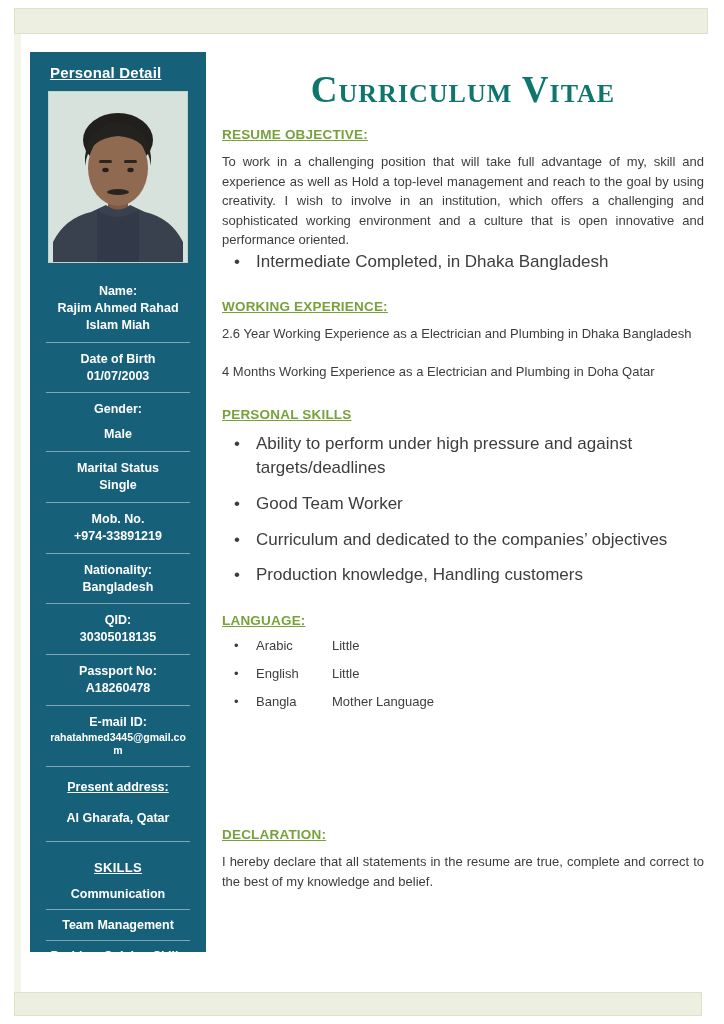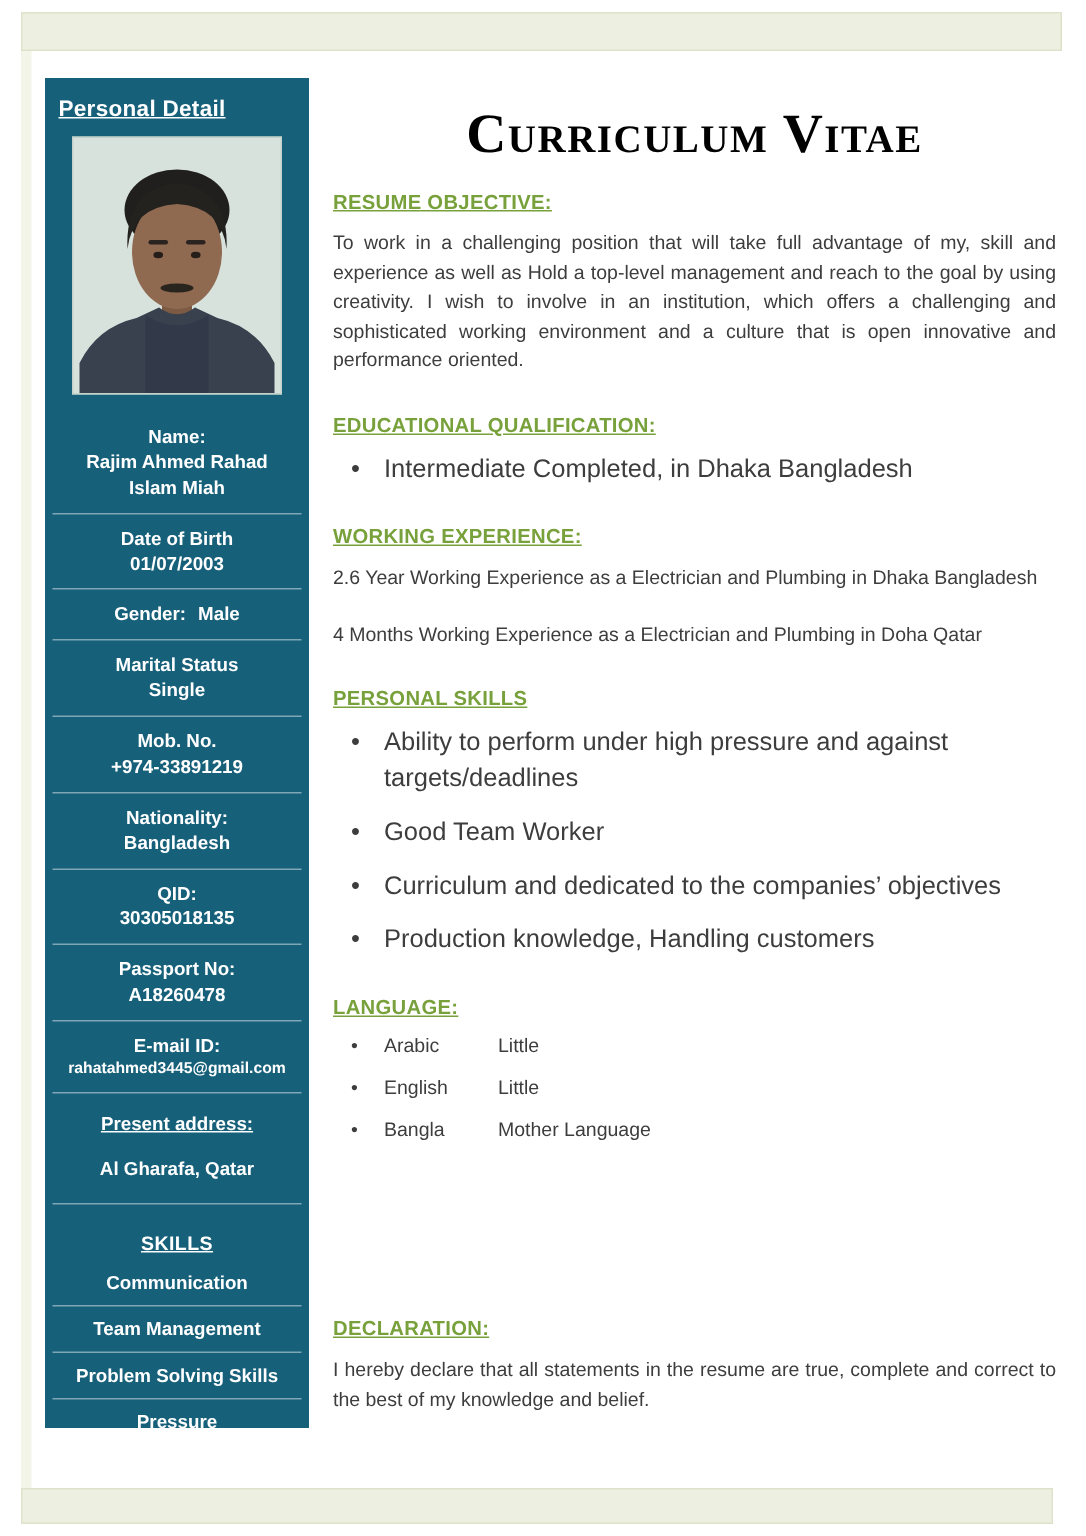--- a/index.html
+++ b/index.html
@@ -10,54 +10,54 @@
 
   
   .strip-top    { position:absolute; left:14px; top:8px;   width:694px; height:26px; background:#edf0e0; border:1px solid #dde3cb; box-sizing:border-box; }
   .strip-bottom { position:absolute; left:14px; top:992px; width:688px; height:24px; background:#edf0e0; border:1px solid #dde3cb; box-sizing:border-box; }
   .strip-left   { position:absolute; left:14px; top:34px;  width:7px;  height:958px; background:#f3f5e9; }
 
   
   .sidebar {
     position:absolute; left:30px; top:52px; width:176px; height:900px;
     background:#17607a; color:#ffffff; box-sizing:border-box;
-    padding:10px 5px 6px; text-align:center;
+    padding:10px 16px 6px; text-align:center;
   }
   .sidebar-title {
     font-size:15px; font-weight:bold; text-decoration:underline;
     text-align:left; margin:2px 0 10px 4px; letter-spacing:0.2px;
   }
   .photo {
     width:140px; height:172px; margin:0 auto 12px;
     background:#d8e2dc; border:1px solid #c3d2ca; box-sizing:border-box; overflow:hidden;
   }
   .photo svg { display:block; }
   .field {
     padding:8px 2px; border-bottom:1px solid rgba(255,255,255,0.45);
     font-size:12.5px; font-weight:bold; line-height:1.35;
   }
   .flabel, .fvalue { white-space:pre-line; }
-  .field.inline { display:flex; justify-content:center; gap:8px; }
+  .field.inline { display:flex; gap:8px;flex-direction:column; }
   .fvalue.email { font-size:10.5px; word-break:break-all; line-height:1.3; }
   .field.address { padding:12px 2px 14px; }
   .field.address .flabel { text-decoration:underline; }
   .field.address .fvalue { margin-top:14px;text-align:center; }
   .skills-title {
     margin:18px 0 4px; font-weight:bold; text-decoration:underline;
     font-size:13px; letter-spacing:0.3px;
   }
   .skill-item { padding:8px 2px; font-weight:bold; font-size:12.5px; }
   .skill-item + .skill-item { border-top:1px solid rgba(255,255,255,0.45); }
 
   
   .main { position:absolute; left:222px; top:58px; width:482px; }
   .cv-title {
     font-family:"Liberation Serif", serif; font-variant:small-caps;
     font-weight:bold; font-size:37px; letter-spacing:1px; text-align:center;
-    margin:10px 0 8px; color:#000000;
+    margin:10px 0 8px; color:#0f766e;
   }
   .heading {
     color:#78a13c; font-weight:bold; font-size:13.5px;
     text-decoration:underline; margin:26px 0 10px; letter-spacing:0.2px;
   }
   .heading.first { margin-top:16px; }
   .heading.declaration-gap { margin-top:118px; }
   .body-text {
     font-size:13px; color:#3d3d3d; text-align:justify; line-height:1.5; margin:0;
   }
@@ -160,21 +160,20 @@
 
   </aside>
 
   <main class="main">
 
     <h1 class="cv-title">Curriculum Vitae</h1>
 
     <div class="heading first">RESUME OBJECTIVE:</div>
     <p class="body-text">To work in a challenging position that will take full advantage of my, skill and experience as well as Hold a top-level management and reach to the goal by using creativity. I wish to involve in an institution, which offers a challenging and sophisticated working environment and a culture that is open innovative and performance oriented.</p>
 
-    <div class="heading">EDUCATIONAL QUALIFICATION:</div>
     <div class="bullet">
         <span>Intermediate Completed, in Dhaka Bangladesh</span>
       </div>
 
     <div class="heading">WORKING EXPERIENCE:</div>
     <p class="body-text para">2.6 Year Working Experience as a Electrician and Plumbing in Dhaka Bangladesh</p>
     <p class="body-text para">4 Months Working Experience as a Electrician and Plumbing in Doha Qatar</p>
 
     <div class="heading">PERSONAL SKILLS</div>
     <div class="bullet">

